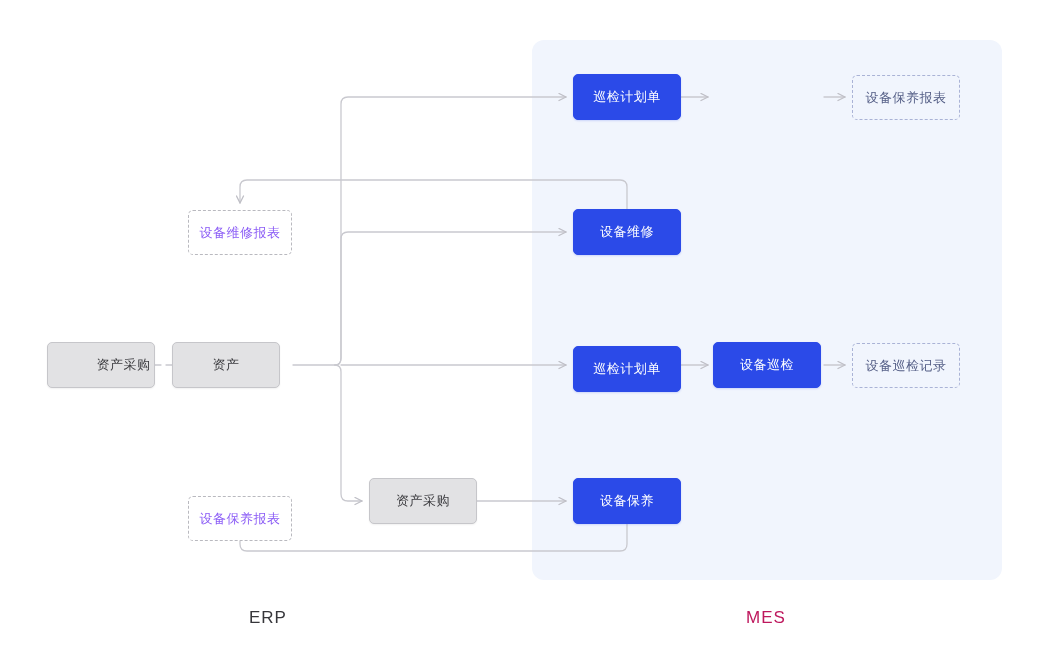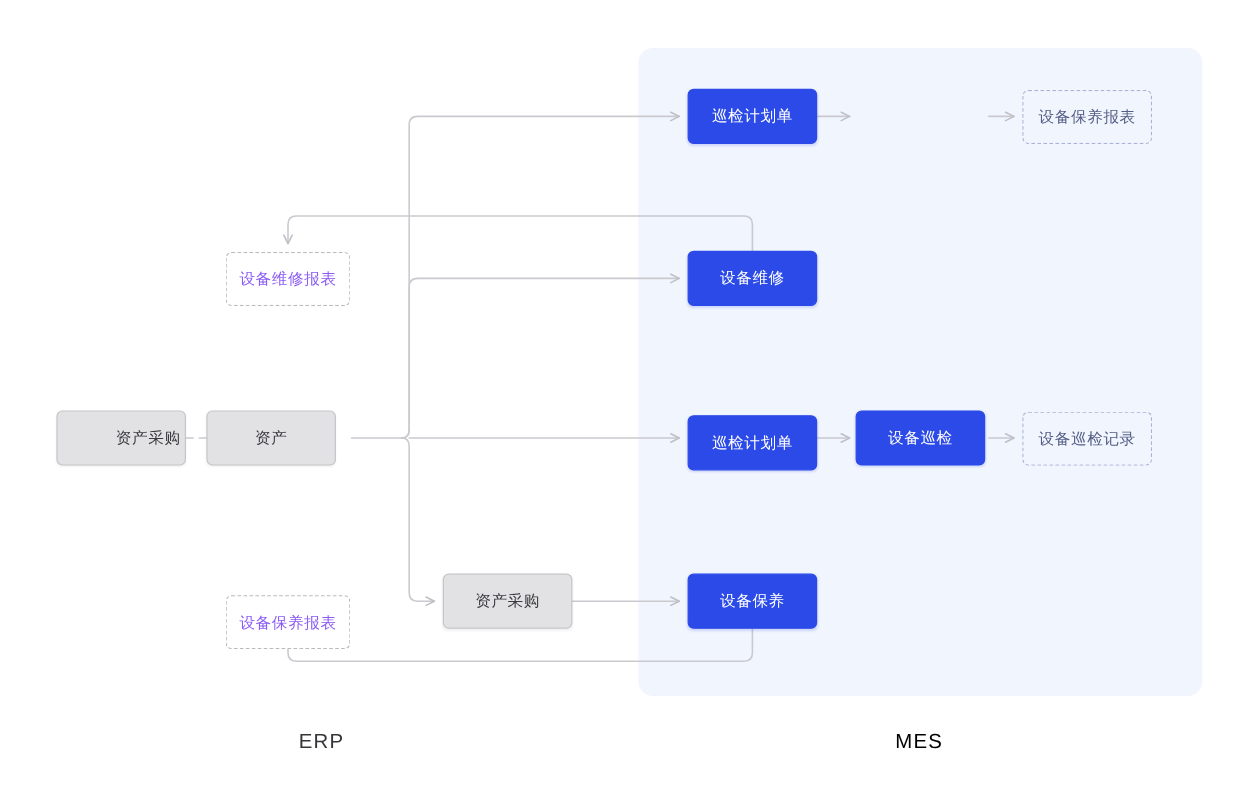--- a/index.html
+++ b/index.html
@@ -77,21 +77,21 @@
   }
   .zone-label {
     position: absolute;
     font-size: 17px;
     letter-spacing: 1px;
   }
   .zone-erp {
     color: #36363a;
   }
   .zone-mes {
-    color: #000000;
+    color: #be185d;
   }
 </style>
 </head>
 <body>
 
 <div id="canvas">
 
   <div class="mes-panel"></div>
 
   <svg id="wires" viewBox="0 0 1046 665" xmlns="http://www.w3.org/2000/svg">

